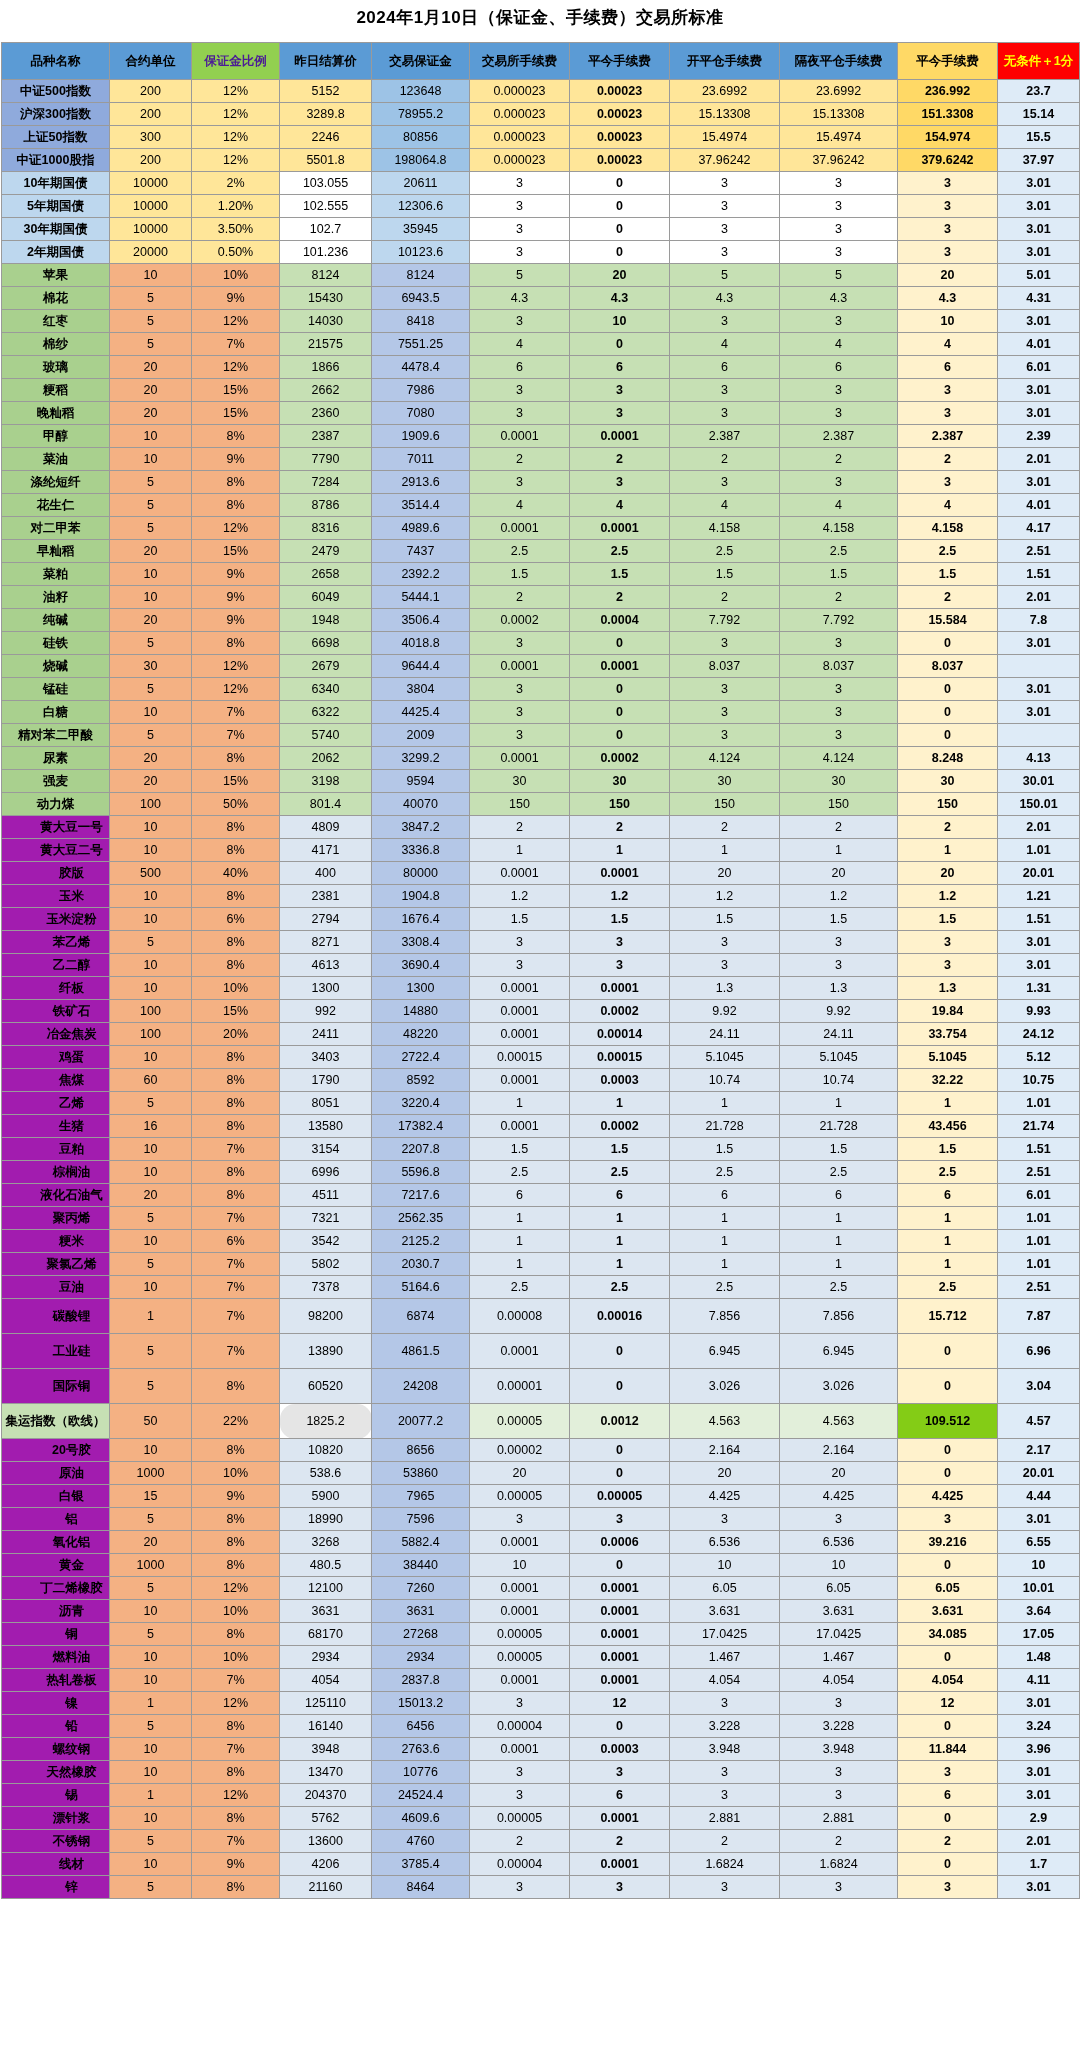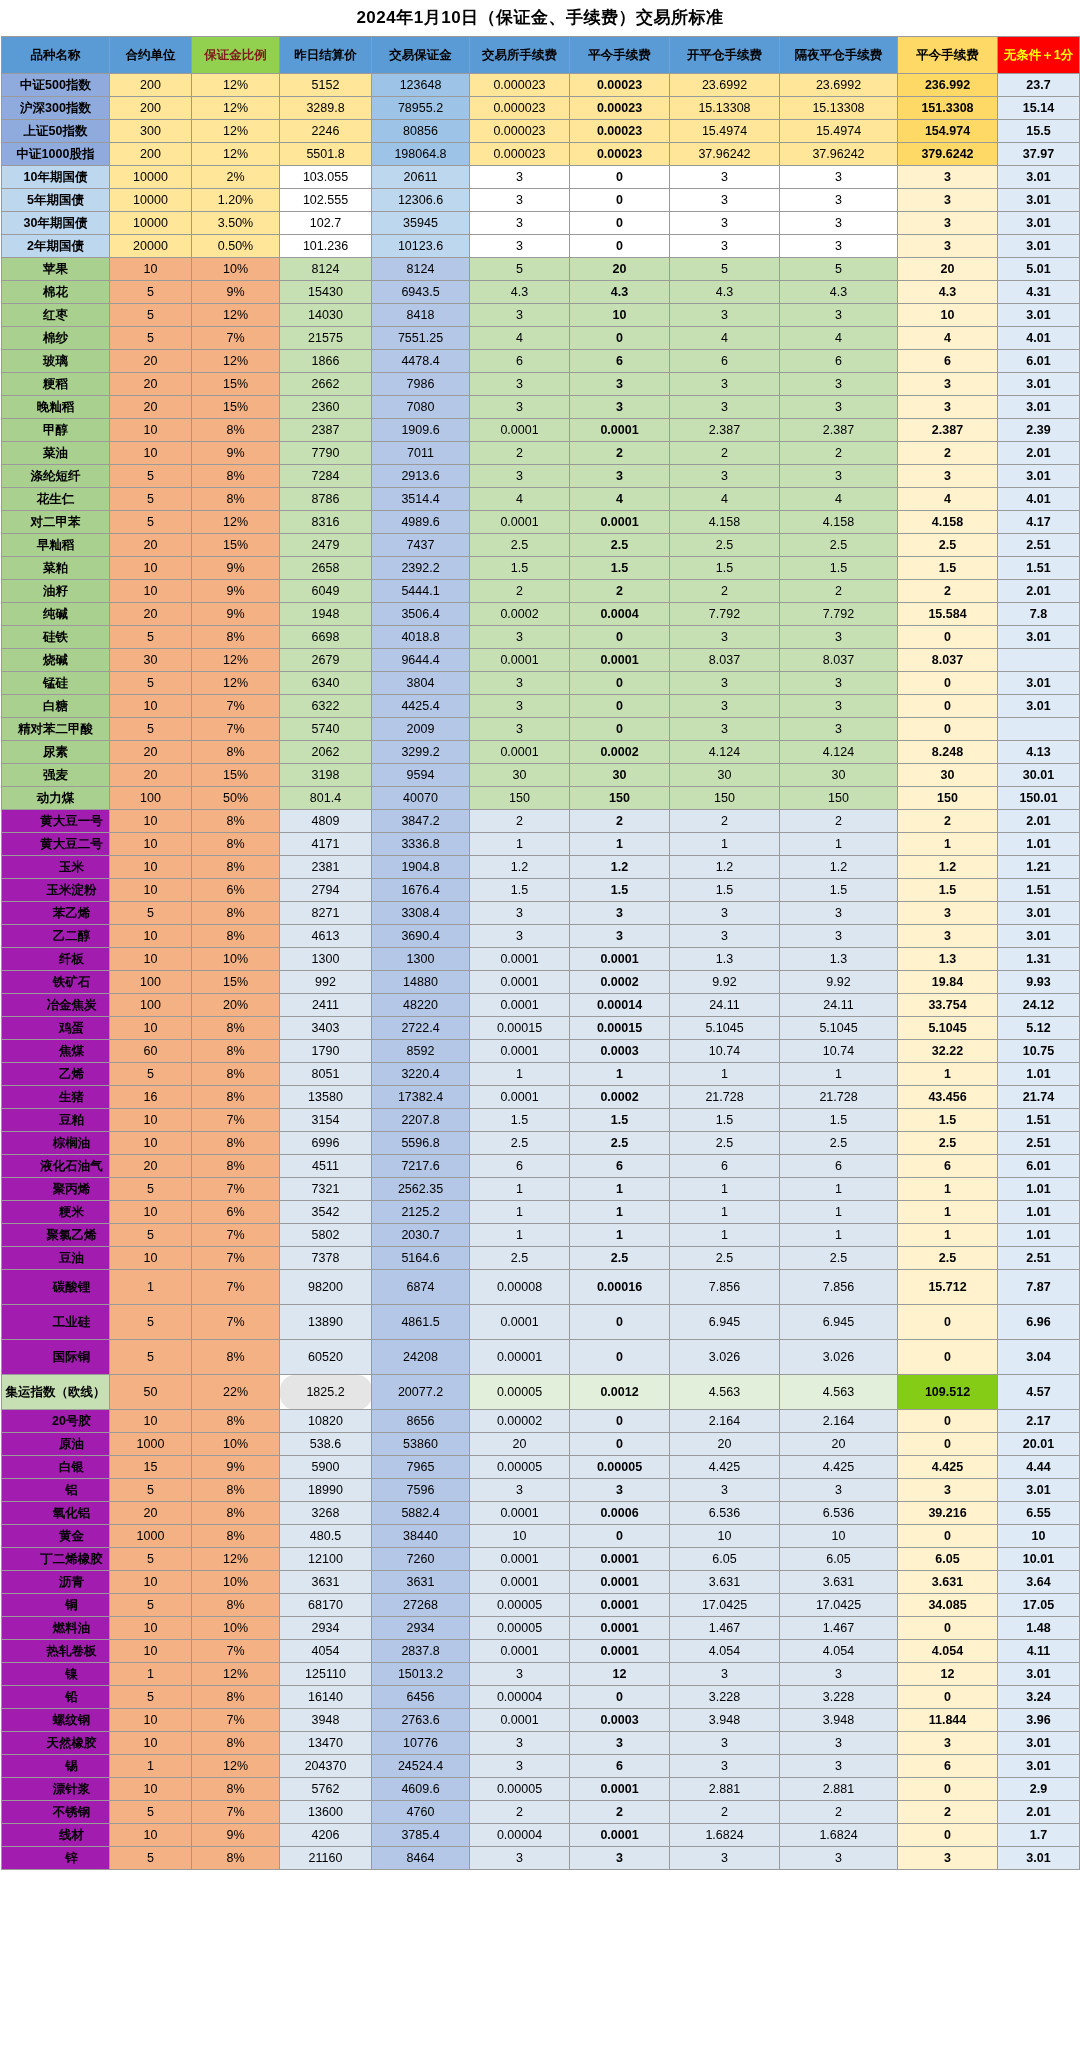--- a/index.html
+++ b/index.html
@@ -21,21 +21,21 @@
     text-align: center;
     font-size: 17px;
     font-weight: bold;
     color: #000;
     padding: 6px 0 7px 0;
     letter-spacing: 0.5px;
   }
   table {
     border-collapse: collapse;
     width: 1078px;
-    margin: 0 1px;
+    margin: 6px 1px;
     table-layout: fixed;
   }
   th, td {
     border: 1px solid #9a9a9a;
     font-size: 12.5px;
     text-align: center;
     padding: 0;
     height: 22px;
     line-height: 22px;
     overflow: hidden;
@@ -45,21 +45,21 @@
   thead th {
     font-weight: bold;
     font-size: 12.5px;
     height: 36px;
     line-height: 15px;
     padding: 0 1px;
     white-space: normal;
   }
   
   th.h-blue   { background: #5b9bd5; color: #000; }
-  th.h-green  { background: #92d050; color: #7f1d1d; font-family: Liberation Serif, serif; }
+  th.h-green  { background: #92d050; color: #4c1d95; font-family: Liberation Serif, serif; }
   th.h-yellow { background: #ffd966; color: #000; }
   th.h-red    { background: #ff0000; color: #ffff00; }
 
   
   td.c-name    { background: #d9e2f3; font-weight: bold; }
   td.c-unit    { background: #ffffff; }
   td.c-margin  { background: #ffffff; }
   td.c-settle  { background: #ffffff; }
   td.c-deposit { background: #bdd7ee; }
   td.c-fee     { background: #ffffff; }
@@ -601,20 +601,33 @@
           <td class="c-settle">4171</td>
           <td class="c-deposit">3336.8</td>
           <td class="c-fee">1</td>
           <td class="c-flat">1</td>
           <td class="c-open">1</td>
           <td class="c-night">1</td>
           <td class="c-today">1</td>
           <td class="c-cond">1.01</td>
         </tr>
         <tr class="g-plain">
+          <td class="c-name">胶版</td>
+          <td class="c-unit">500</td>
+          <td class="c-margin">40%</td>
+          <td class="c-settle">400</td>
+          <td class="c-deposit">80000</td>
+          <td class="c-fee">0.0001</td>
+          <td class="c-flat">0.0001</td>
+          <td class="c-open">20</td>
+          <td class="c-night">20</td>
+          <td class="c-today">20</td>
+          <td class="c-cond">20.01</td>
+        </tr>
+        <tr class="g-plain">
           <td class="c-name">玉米</td>
           <td class="c-unit">10</td>
           <td class="c-margin">8%</td>
           <td class="c-settle">2381</td>
           <td class="c-deposit">1904.8</td>
           <td class="c-fee">1.2</td>
           <td class="c-flat">1.2</td>
           <td class="c-open">1.2</td>
           <td class="c-night">1.2</td>
           <td class="c-today">1.2</td>

